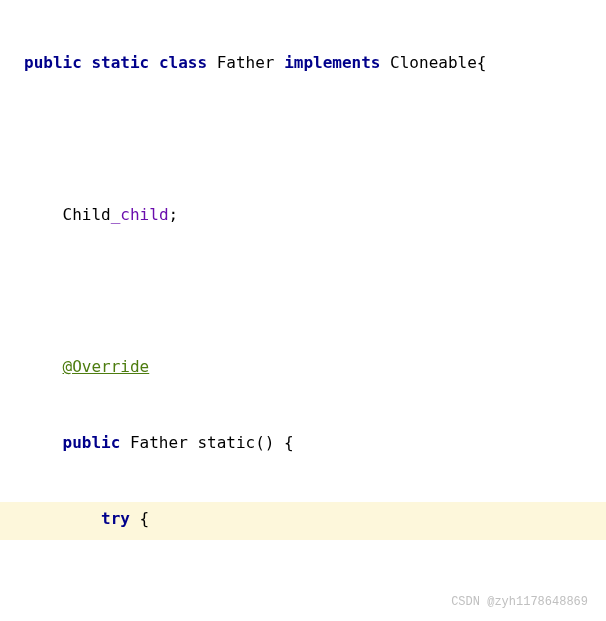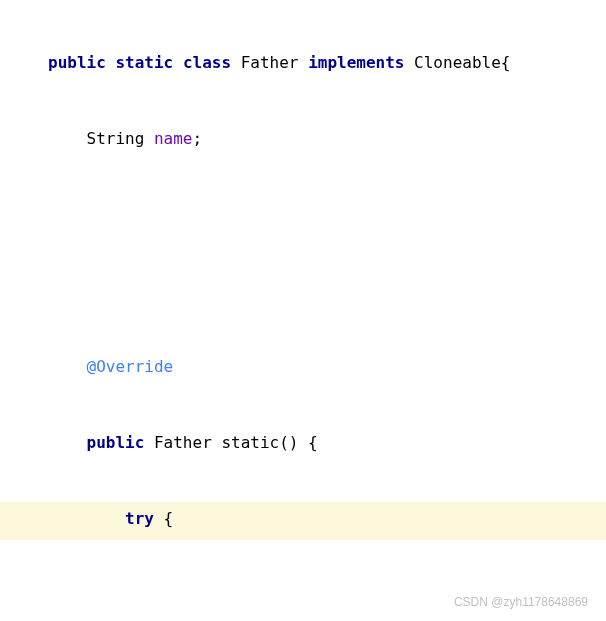--- a/index.html
+++ b/index.html
@@ -13,50 +13,50 @@
     color: #000;
     position: relative;
     overflow: hidden;
   }
   .code {
     padding: 6px 0 0 24px;
     white-space: pre;
   }
   .kw { color: #00008b; font-weight: bold; }
   .field { color: #6a0dad; }
-  .ann { color: #3b82f6; }
+  .ann { color: #4d7c0f; text-decoration: underline; }
   .watermark {
     position: absolute;
     right: 18px;
     bottom: 12px;
     color: #c0c0c0;
     font-size: 12px;
-    font-family: Liberation Sans, sans-serif;
+    font-family: Liberation Mono, monospace;
     line-height: 14px;
   }
   .hl-band {
     position: absolute;
     left: 0;
     width: 606px;
     top: 502px;
     height: 38px;
     background: #fdf7db;
     z-index: -1;
   }
-  .line { display: block; margin-left: 24px; }
+  .line { display: block; }
 </style>
 </head>
 <body>
 
 <div class="hl-band"></div>
 
 <div class="code">
 <span class="line"><span class="kw">public</span> <span class="kw">static</span> <span class="kw">class</span> <span>Father</span> <span class="kw">implements</span> <span>Cloneable</span><span>{</span></span>
-<span class="line">    <span>String</span> <span class="field">name</span><span>;</span></span>
 <span class="line"> </span>
+<span class="line">    <span>Child</span><span class="field">_</span><span class="field">child</span><span>;</span></span>
 <span class="line"> </span>
 <span class="line">    <span class="ann">@Override</span></span>
 <span class="line">    <span class="kw">public</span> <span>Father</span> <span>static()</span> <span>{</span></span>
 <span class="line">        <span class="kw">try</span> <span>{</span></span>
 
 
 
 
 
 

